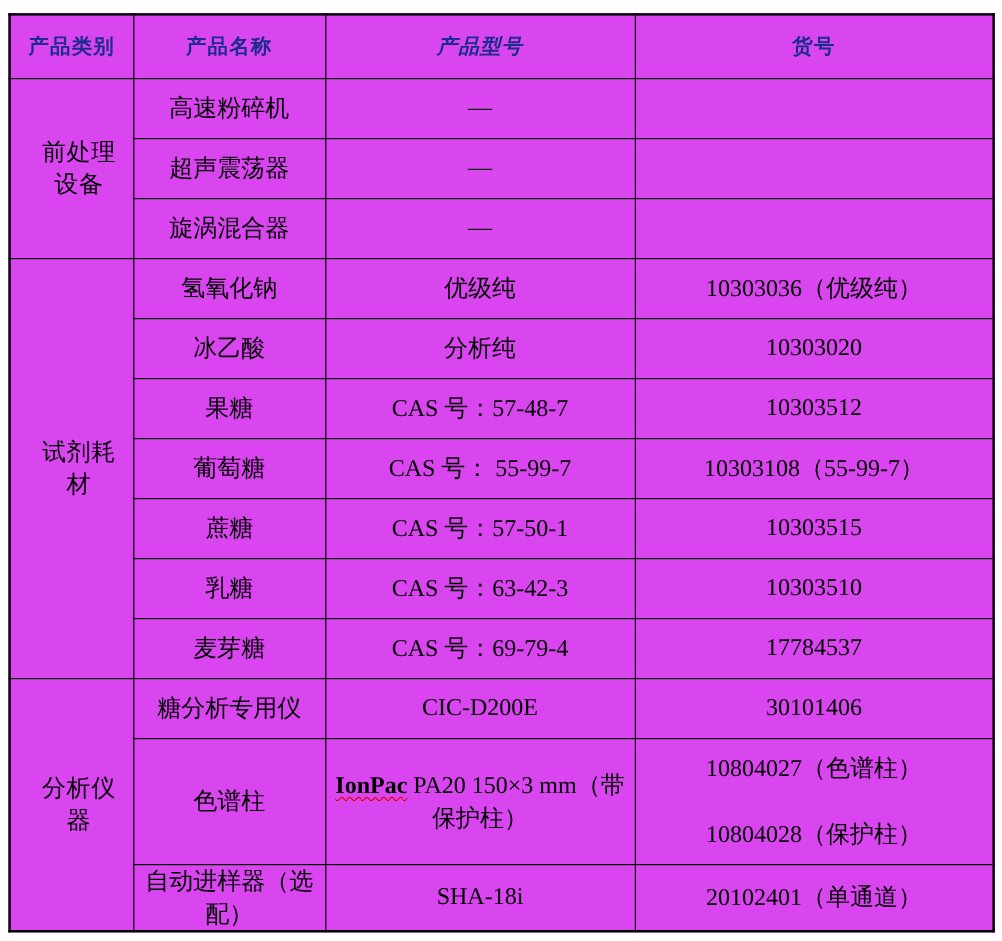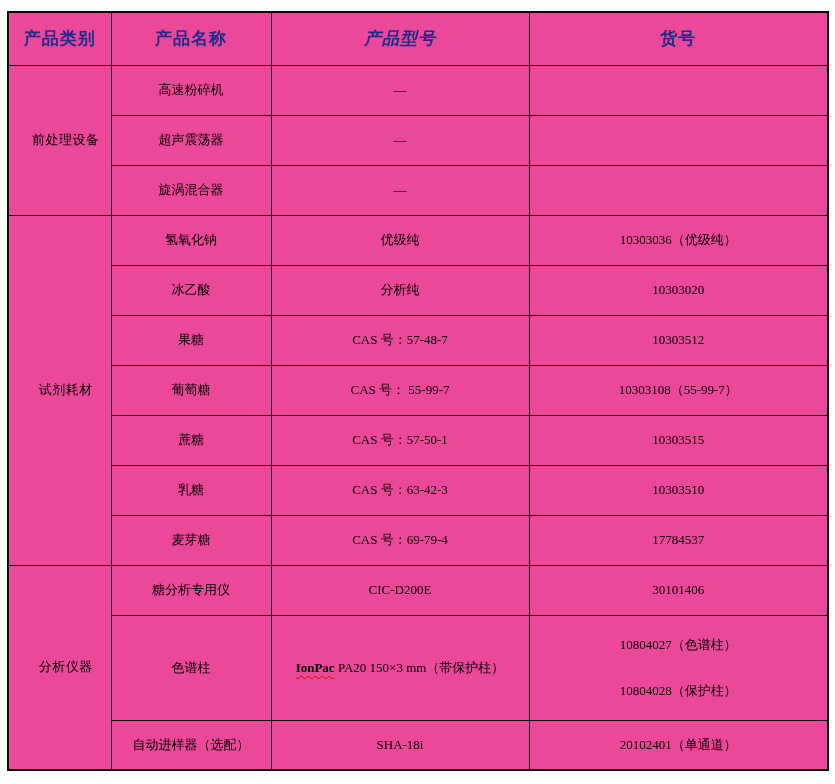--- a/index.html
+++ b/index.html
@@ -10,29 +10,29 @@
     height: 784px;
     overflow: hidden;
     font-family: "Liberation Serif", "DejaVu Serif", serif;
   }
   table.product-table {
     border-collapse: collapse;
     table-layout: fixed;
     width: 820px;
     margin: 11px 0 0 7px;
     border: 2px solid #000000;
-    background: #ec4899;
+    background: #d946ef;
   }
   th, td {
     border: 1px solid #000000;
     text-align: center;
     vertical-align: middle;
     padding: 0 4px;
     color: #000000;
-    font-size: 13px;
+    font-size: 20px;
     box-sizing: border-box;
     overflow: hidden;
   }
   thead th {
     height: 53px;
     font-family: "Liberation Sans", sans-serif;
     font-weight: bold;
     font-size: 17px;
     letter-spacing: 1px;
   }

